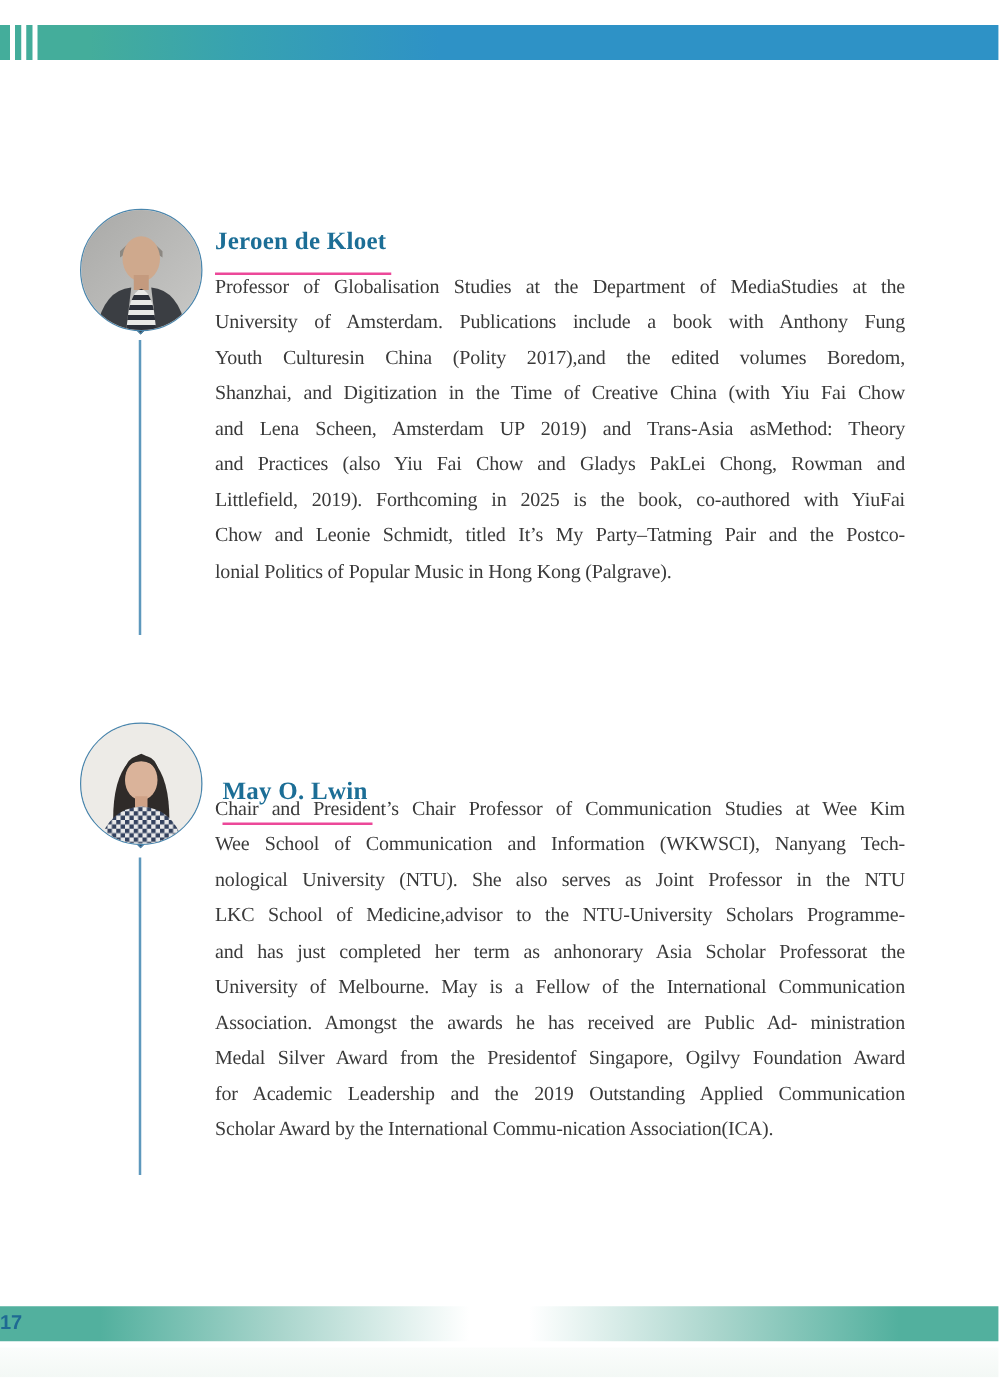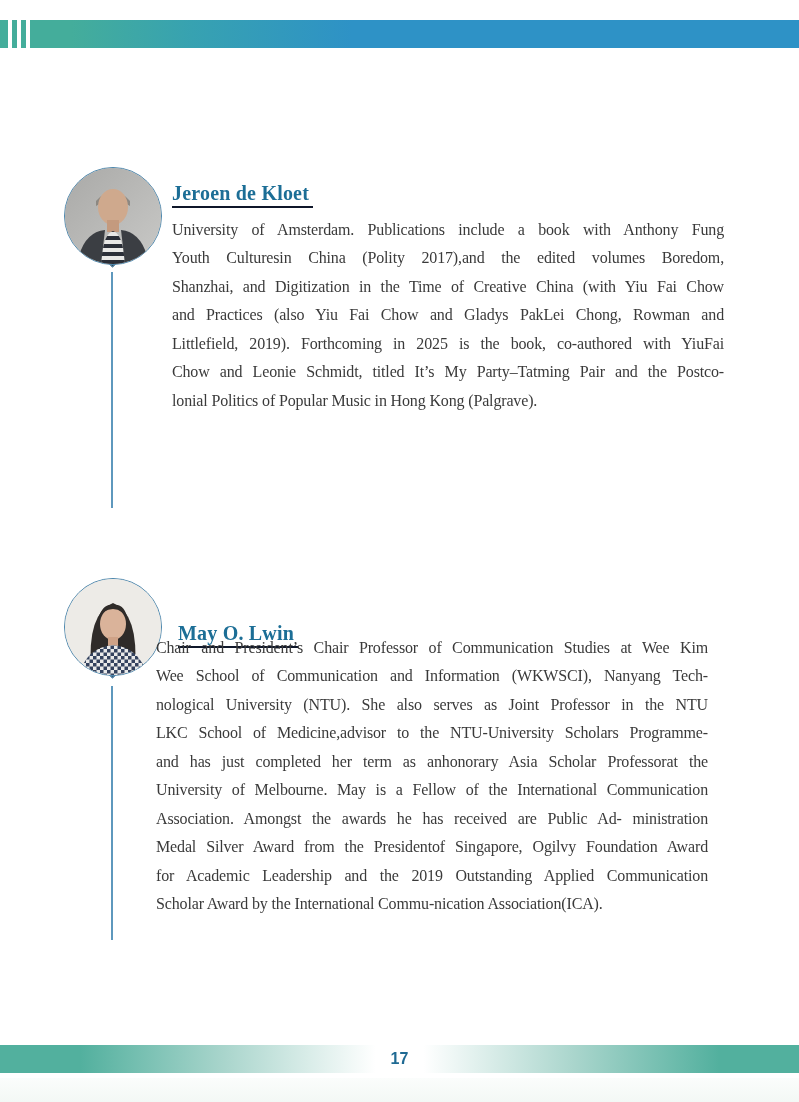--- a/index.html
+++ b/index.html
@@ -32,43 +32,43 @@
 
   
   .vline { position:absolute; width:1.5px; background:#5e98bd; }
   .vline-1 { left:111px; top:272px; height:236px; }
   .vline-2 { left:111px; top:686px; height:254px; }
 
   
   .speaker-name {
     position:absolute; display:inline-block;
     font-size:20px; font-weight:bold; color:#1c6e96;
-    padding-bottom:1px; padding-right:4px;
-    border-bottom:2px solid #0f172a;
+    padding-bottom:13px; padding-right:4px;
+    border-bottom:2px solid #ec4899;
     letter-spacing:0.2px;
   }
   .name-1 { left:172px; top:182px; }
   .name-2 { left:178px; top:622px;font-family:Liberation Serif, serif; }
 
   
   .bio-lines {
     position:absolute; width:552px;
     font-size:16px; line-height:28.45px; color:#3a3a3a;
     letter-spacing:-0.15px;
   }
   .bio-lines-1 { left:172px; top:216px; }
-  .bio-lines-2 { left:156px; top:634px; }
+  .bio-lines-2 { left:172px; top:634px; }
   .bio-lines .line { text-align:justify; text-align-last:justify; white-space:normal; }
   .bio-lines .line:last-child { text-align-last:left; }
 
   
   .footer-bar {
     position:absolute; top:1045px; left:0; width:799px; height:28px;
     background:linear-gradient(90deg,#52b09e 0%,#52b09e 10%,#a9d5cc 28%,#ffffff 47%,#ffffff 53%,#a9d5cc 72%,#52b09e 90%,#52b09e 100%);
-    display:flex; align-items:center; justify-content:center;
+    display:flex; align-items:center; justify-content:flex-start;
   }
   .page-number {
     font-family:"Liberation Sans", sans-serif;
     font-size:16px; font-weight:600; color:#1f6a93;
   }
   .bottom-strip {
     position:absolute; top:1078px; left:0; width:799px; height:24px;
     background:linear-gradient(180deg,#fbfdfc 0%,#f3f8f5 100%);
   }
 </style>
@@ -104,23 +104,25 @@
         <path d="M36,96 Q38,66 48,63 Q58,66 60,96 Z" fill="url(#stripes)"></path>
         <path d="M12,96 Q18,64 40,62 L36,96 Z" fill="#3b3e43"></path>
         <path d="M84,96 Q78,64 56,62 L60,96 Z" fill="#3b3e43"></path>
       </svg>
     </div>
   </div>
   <div class="vline vline-1"></div>
 
   <div class="speaker-name name-1">Jeroen de Kloet</div>
   <div class="bio-lines bio-lines-1">
+      <div class="line">Professor of Globalisation Studies at the Department of MediaStudies at the</div>
       <div class="line">University of Amsterdam. Publications include a book with Anthony Fung</div>
       <div class="line">Youth Culturesin China (Polity 2017),and the edited volumes Boredom,</div>
       <div class="line">Shanzhai, and Digitization in the Time of Creative China (with Yiu Fai Chow</div>
+      <div class="line">and Lena Scheen, Amsterdam UP 2019) and Trans-Asia asMethod: Theory</div>
       <div class="line">and Practices (also Yiu Fai Chow and Gladys PakLei Chong, Rowman and</div>
       <div class="line">Littlefield, 2019). Forthcoming in 2025 is the book, co-authored with YiuFai</div>
       <div class="line">Chow and Leonie Schmidt, titled It’s My Party–Tatming Pair and the Postco-</div>
       <div class="line">lonial Politics of Popular Music in Hong Kong (Palgrave).</div>
     </div>
 
   <div class="avatar-pin" style="left:64px; top:578px;">
     <div class="tail" style="background:#3a4660;"></div>
     <div class="circle">
       <svg viewBox="0 0 96 96">

